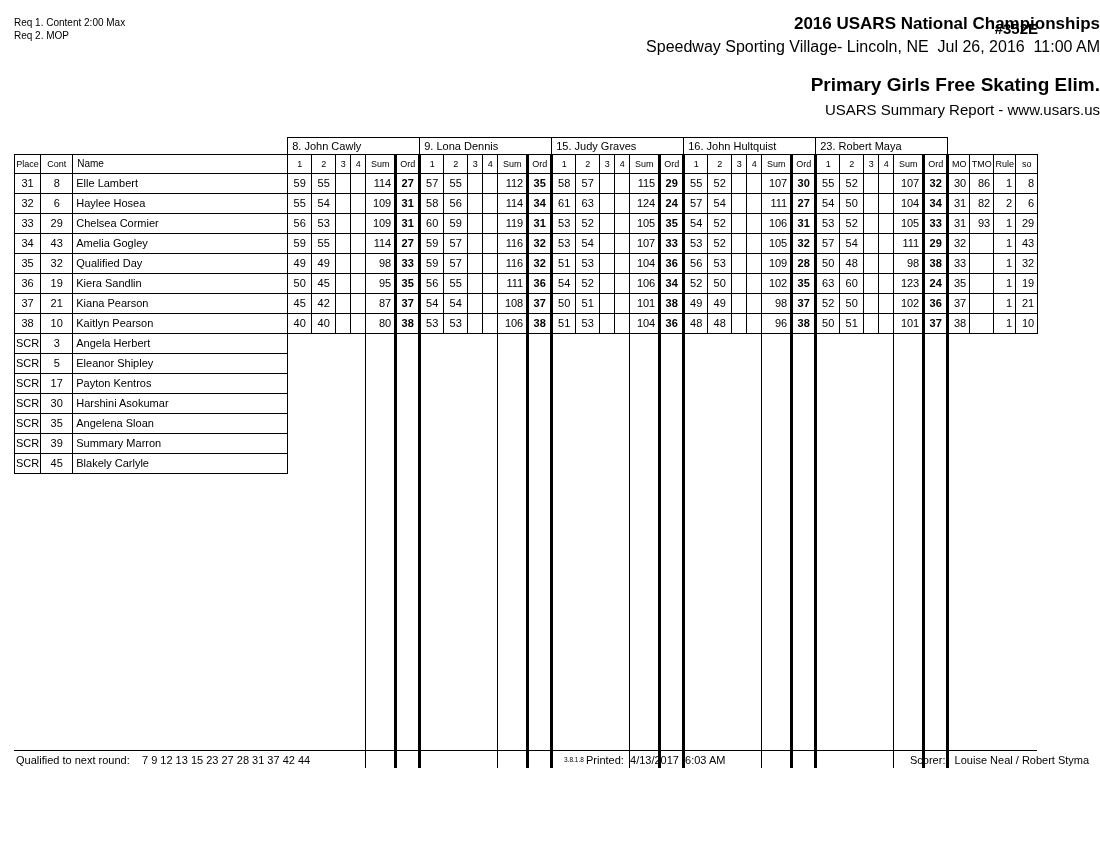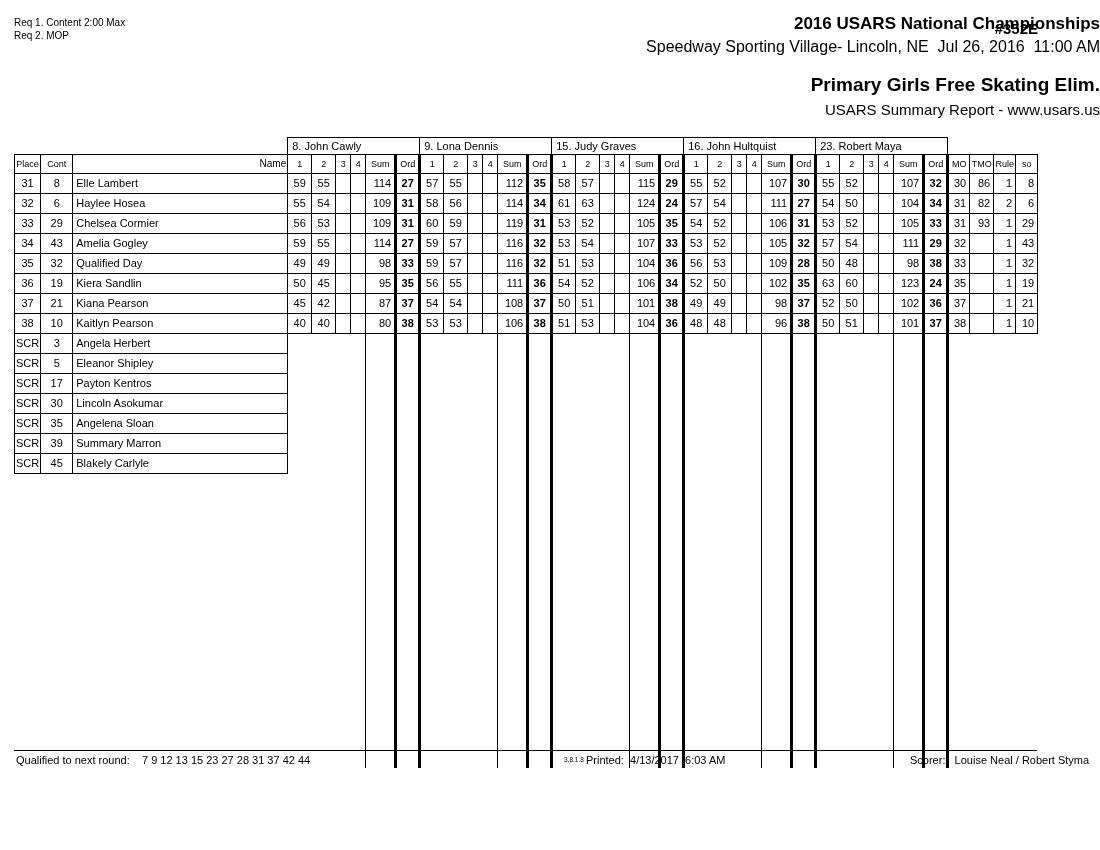--- a/index.html
+++ b/index.html
@@ -19,21 +19,21 @@
   .b{border:1px solid #000;}
   .nb{border:none;}
   .vr1{border:none;border-right:1px solid #000;}
   .vr3{border:none;border-right:3px solid #000;}
   .ordb{border-left:3px solid #000;border-right:3px solid #000;}
   .ord{font-weight:bold;}
   .c{text-align:center;}
   .r{text-align:right;padding-right:3px;}
   .nm{text-align:left;padding-left:3px;}
   .hc{font-size:9px;text-align:center;margin-left:32px;}
-  .hl{font-size:10px;text-align:right;padding-left:4px;}
+  .hl{font-size:10px;text-align:left;padding-left:4px;}
   .jbox{border:1px solid #000;font-size:11px;text-align:left;padding-left:4px;}
   .jrow td{height:16px;}
   .hrow td{height:18px;}
   .drow td{height:19px;}
   .frow td{height:294px;vertical-align:top;}
 
   .footer{position:absolute;left:14px;top:750px;width:1023px;height:20px;
           border-top:1px solid #000;font-size:11px;}
   .footer span{position:absolute;top:3px;white-space:pre;}
   .fq{left:2px;}
@@ -519,21 +519,21 @@
           <td class="vr3"></td>
           <td class="vr3"></td>
           <td class="vr1" colspan="4"></td>
           <td class="vr3"></td>
           <td class="vr3"></td>
           <td class="nb" colspan="4"></td>
         </tr>
         <tr class="drow">
           <td class="b c">SCR</td>
           <td class="b c">30</td>
-          <td class="b nm">Lincoln Asokumar</td>
+          <td class="b nm">Harshini Asokumar</td>
           <td class="vr1" colspan="4"></td>
           <td class="vr3"></td>
           <td class="vr3"></td>
           <td class="vr1" colspan="4"></td>
           <td class="vr3"></td>
           <td class="vr3"></td>
           <td class="vr1" colspan="4"></td>
           <td class="vr3"></td>
           <td class="vr3"></td>
           <td class="vr1" colspan="4"></td>

